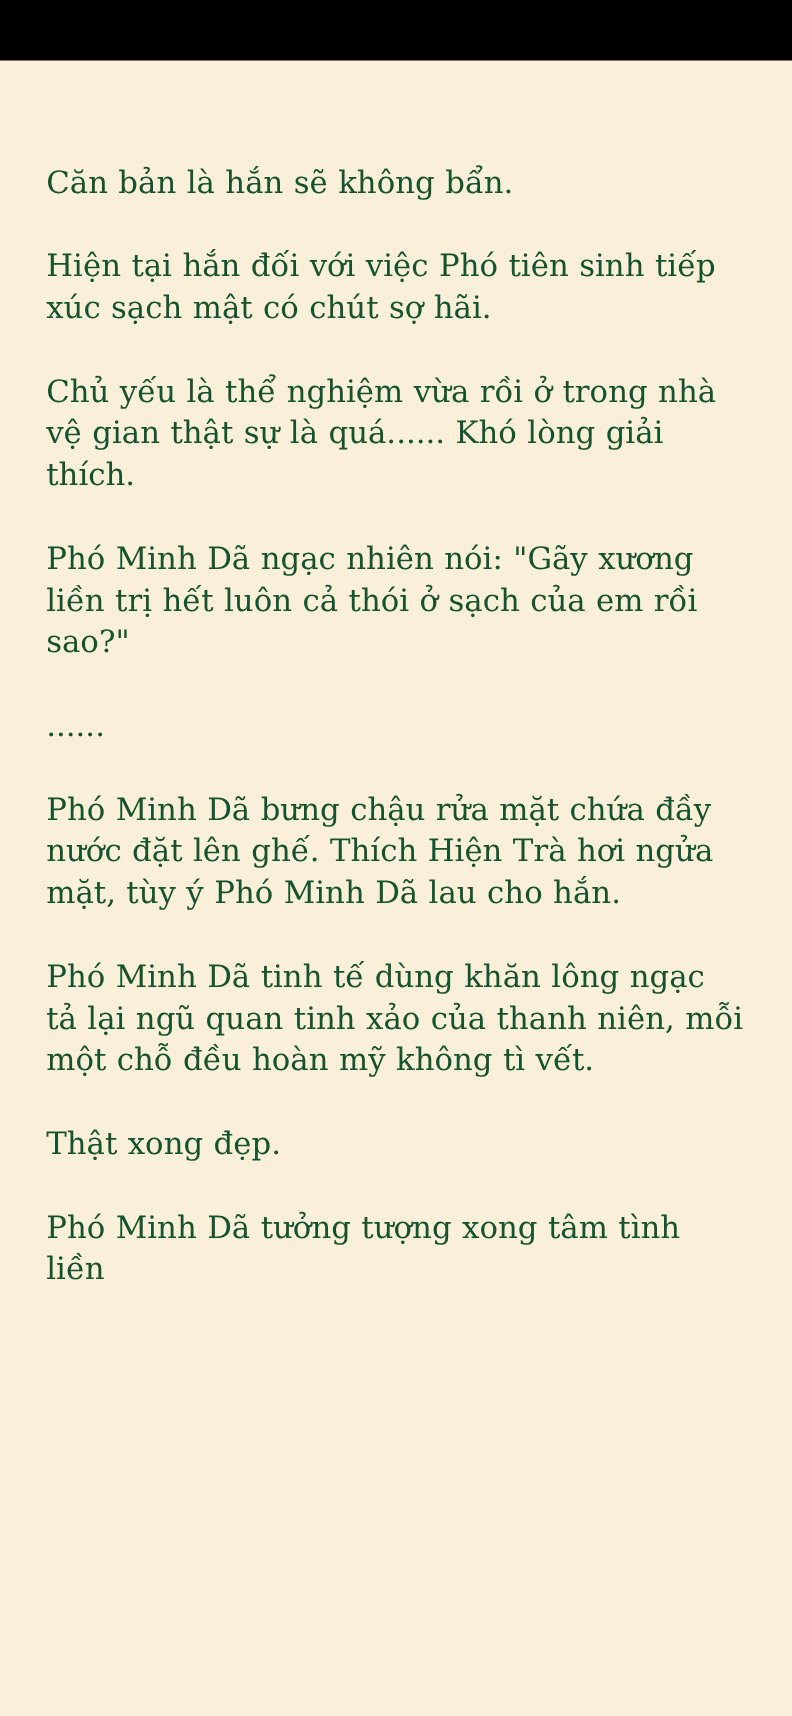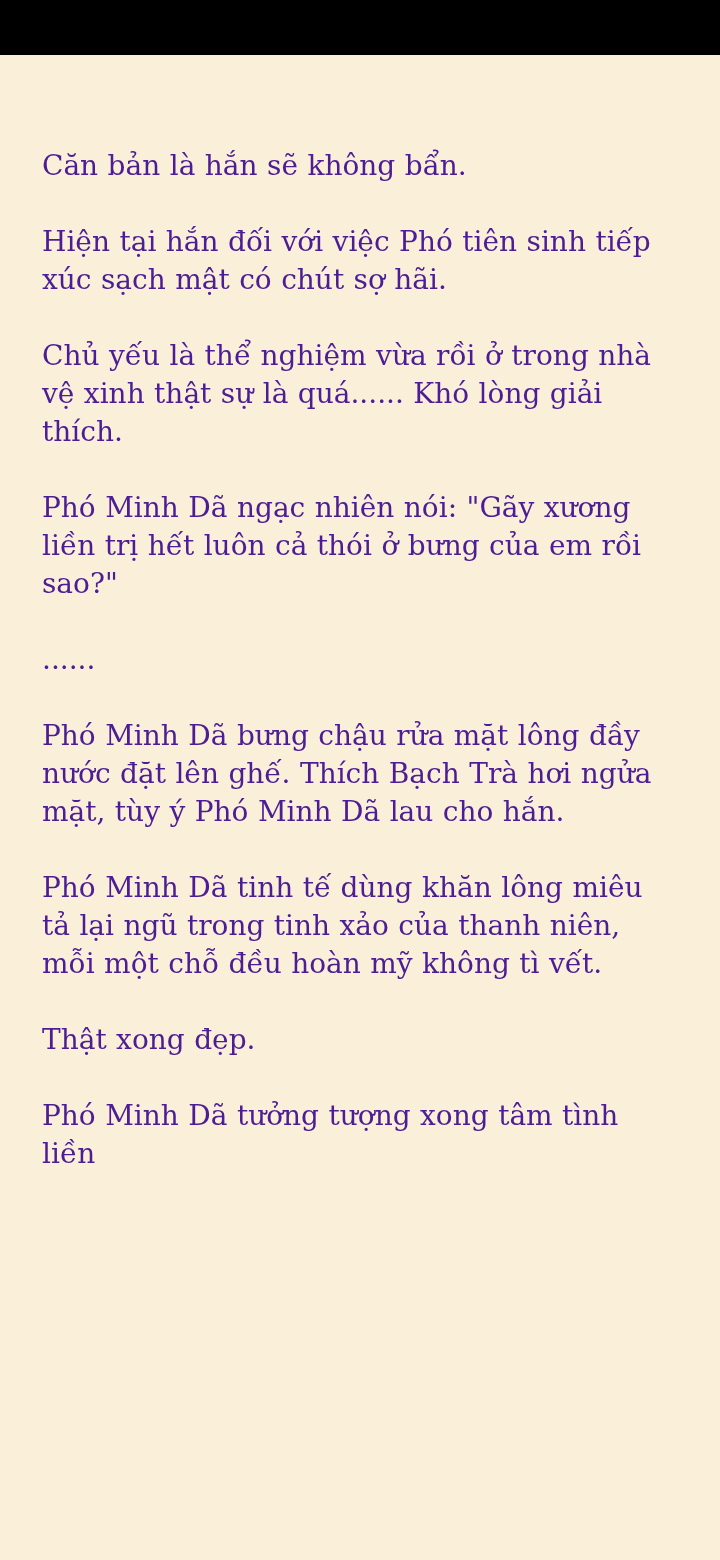--- a/index.html
+++ b/index.html
@@ -28,37 +28,37 @@
     box-sizing: border-box;
     width: 720px;
     height: 1505px;
     padding: 92px 42px 40px 42px;
     overflow: hidden;
   }
   .reading-page p {
     margin: 0 0 38px 0;
     font-size: 28px;
     line-height: 38px;
-    color: #4c1d95;
+    color: #14532d;
     text-align: left;
     word-spacing: 0.02em;
   }
   .reading-page p:last-child {
     margin-bottom: 0;
   }
 </style>
 </head>
 <body>
 
 <div class="screen">
   <div class="status-bar"></div>
   <main class="reading-page">
     <p>Căn bản là hắn sẽ không bẩn.</p>
     <p>Hiện tại hắn đối với việc Phó tiên sinh tiếp xúc sạch mật có chút sợ hãi.</p>
-    <p>Chủ yếu là thể nghiệm vừa rồi ở trong nhà vệ xinh thật sự là quá...... Khó lòng giải thích.</p>
-    <p>Phó Minh Dã ngạc nhiên nói: "Gãy xương liền trị hết luôn cả thói ở bưng của em rồi sao?"</p>
+    <p>Chủ yếu là thể nghiệm vừa rồi ở trong nhà vệ gian thật sự là quá...... Khó lòng giải thích.</p>
+    <p>Phó Minh Dã ngạc nhiên nói: "Gãy xương liền trị hết luôn cả thói ở sạch của em rồi sao?"</p>
     <p>......</p>
-    <p>Phó Minh Dã bưng chậu rửa mặt lông đầy nước đặt lên ghế. Thích Bạch Trà hơi ngửa mặt, tùy ý Phó Minh Dã lau cho hắn.</p>
-    <p>Phó Minh Dã tinh tế dùng khăn lông miêu tả lại ngũ trong tinh xảo của thanh niên, mỗi một chỗ đều hoàn mỹ không tì vết.</p>
+    <p>Phó Minh Dã bưng chậu rửa mặt chứa đầy nước đặt lên ghế. Thích Hiện Trà hơi ngửa mặt, tùy ý Phó Minh Dã lau cho hắn.</p>
+    <p>Phó Minh Dã tinh tế dùng khăn lông ngạc tả lại ngũ quan tinh xảo của thanh niên, mỗi một chỗ đều hoàn mỹ không tì vết.</p>
     <p>Thật xong đẹp.</p>
     <p>Phó Minh Dã tưởng tượng xong tâm tình liền</p>
   </main>
 </div>
 
 </body></html>

